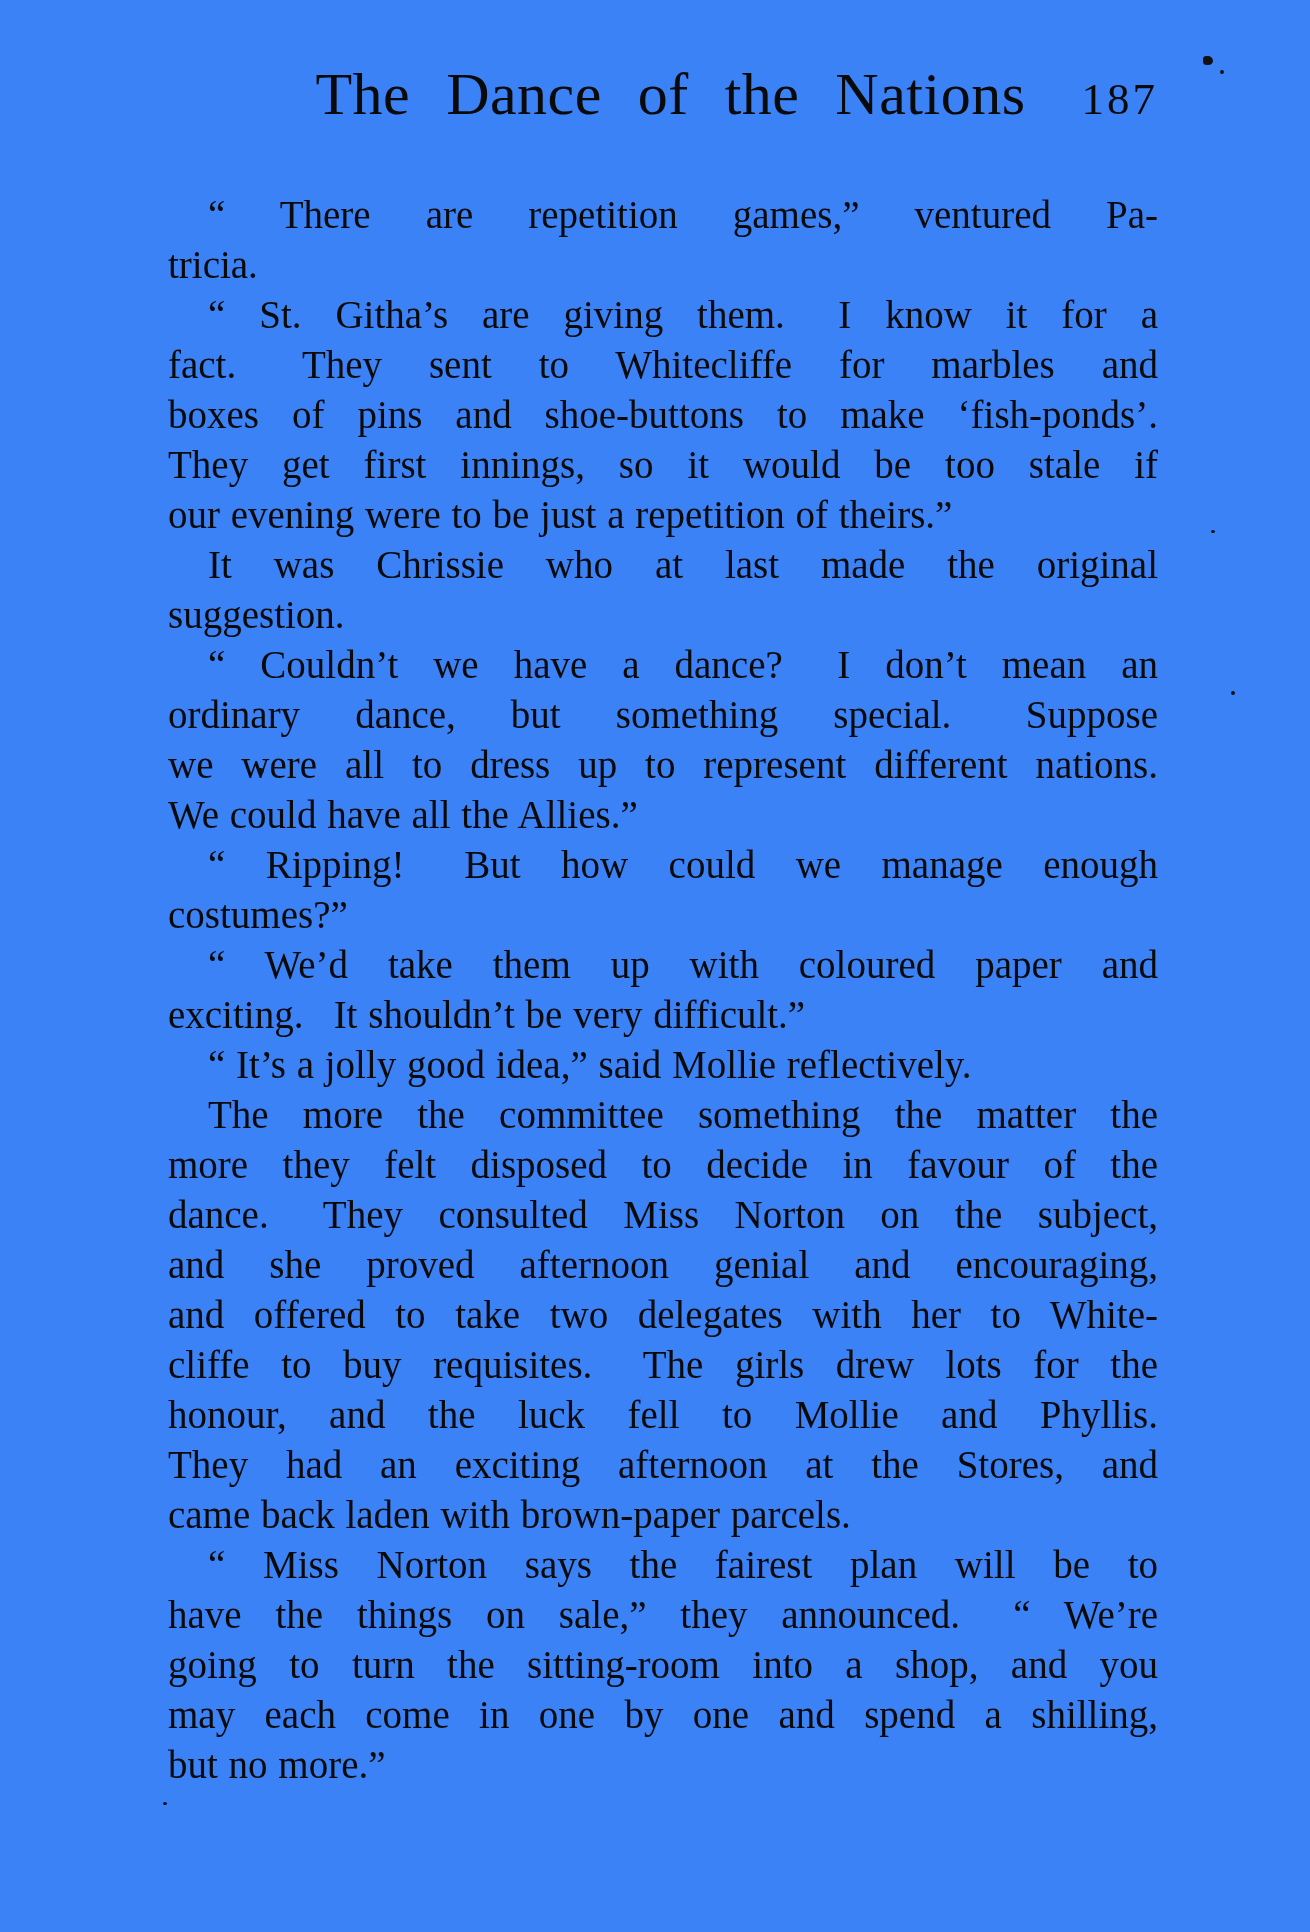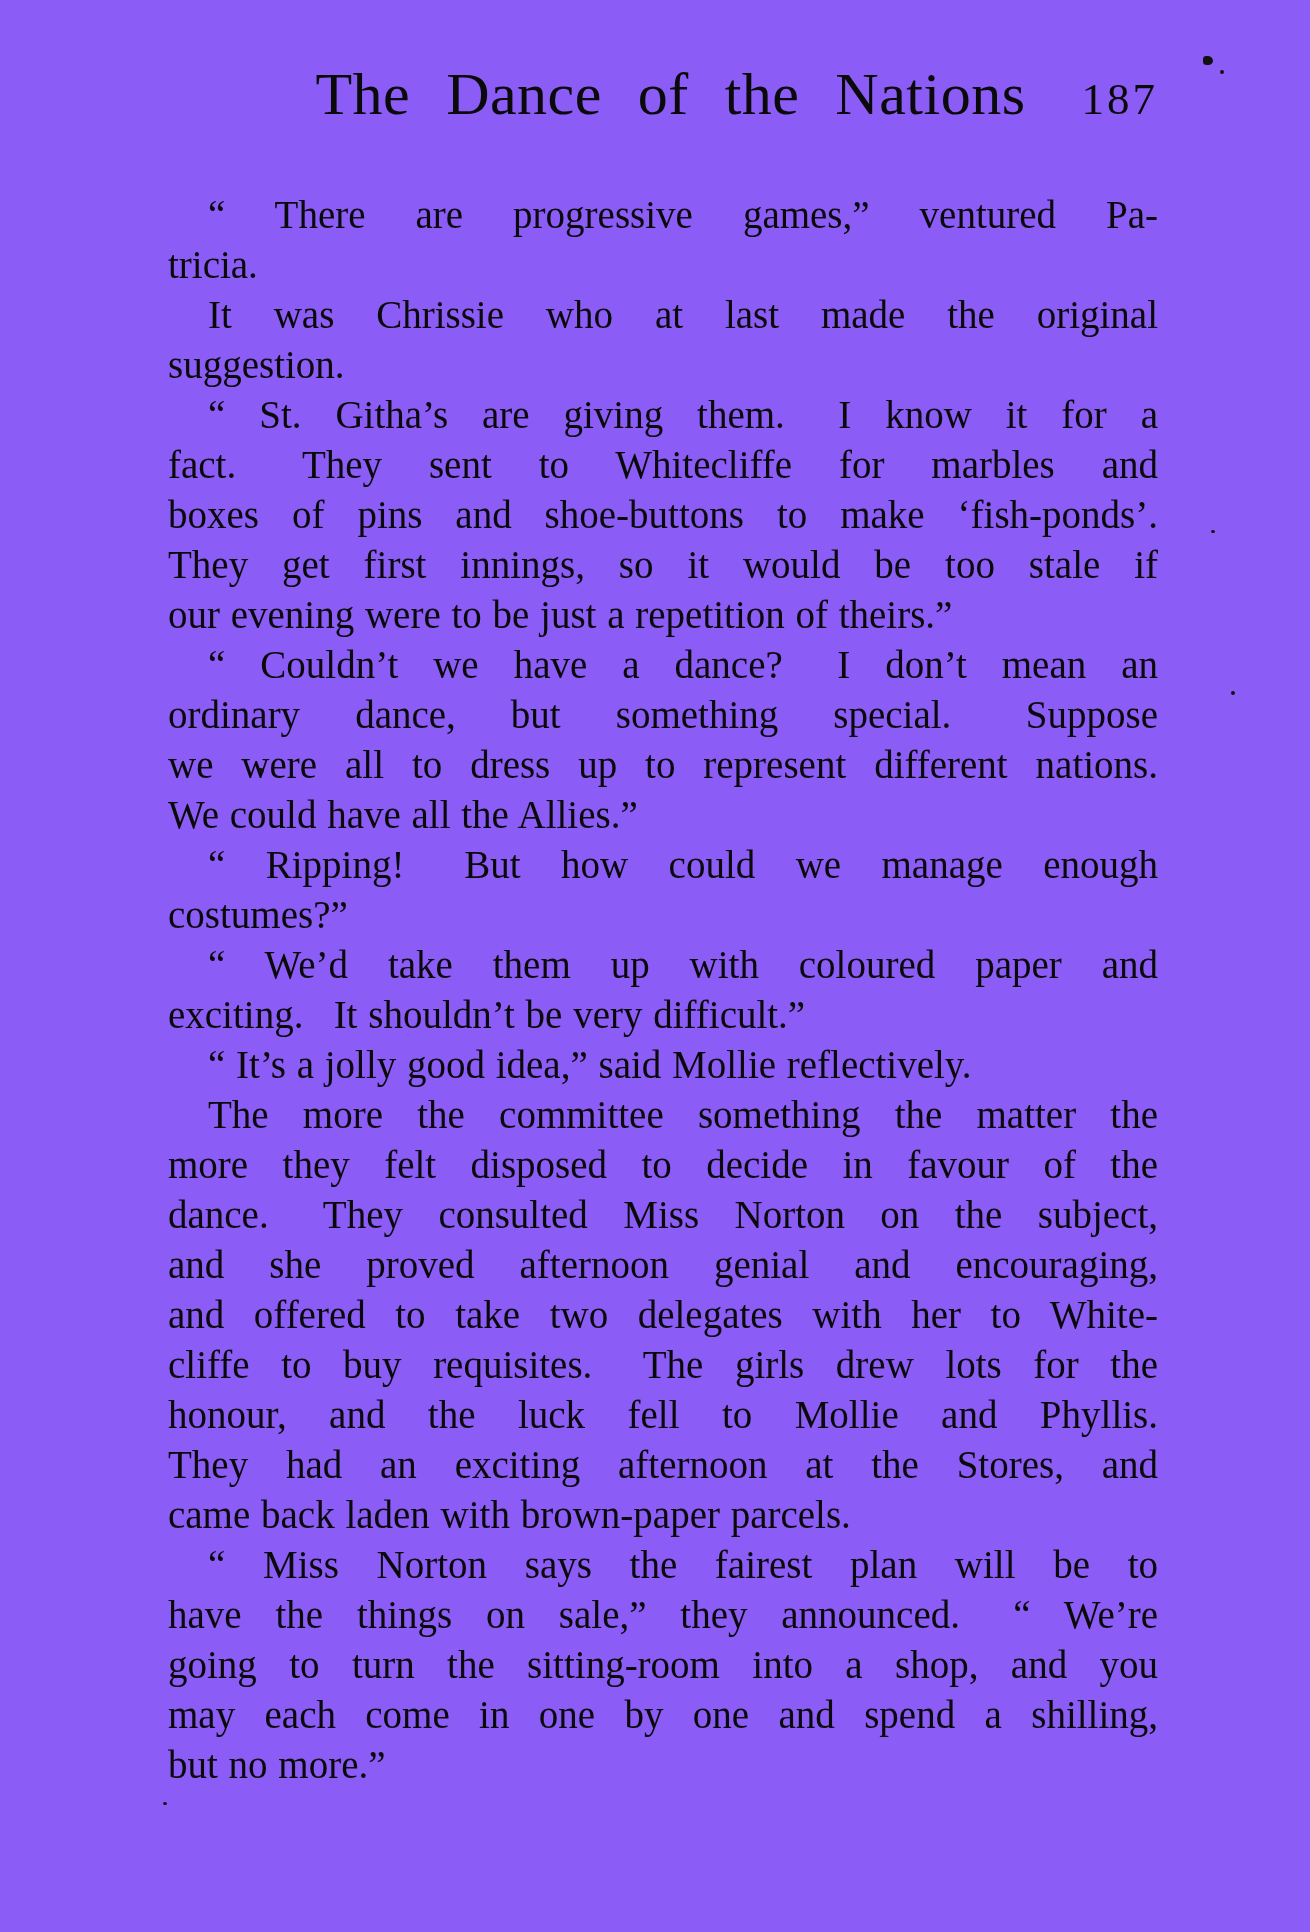--- a/index.html
+++ b/index.html
@@ -11,21 +11,21 @@
     height: 1932px;
     background: #ffffff;
     position: relative;
     font-family: "Liberation Serif", serif;
     color: #0a0a0a;
     overflow: hidden;
   }
   .page {
     position: absolute;
     inset: 0;
-    background: #8b5cf6;
+    background: #3b82f6;
   }
   .page-header {
     display: flex;
     justify-content: flex-end;
     align-items: baseline;
     margin: 58px 152px 0 168px;
   }
   .running-title {
     font-size: 60px;
     line-height: 72px;
@@ -75,33 +75,33 @@
 
 <div class="page">
 
   <header class="page-header">
     <span class="running-title">The Dance of the Nations</span>
     <span class="page-number">187</span>
   </header>
 
   <main class="text-block" id="text-block">
       <div class="paragraph">
-        <div class="line first">“ There are progressive games,” ventured Pa-</div>
+        <div class="line first">“ There are repetition games,” ventured Pa-</div>
         <div class="line last">tricia.</div>
-      </div>
-      <div class="paragraph">
-        <div class="line first">It was Chrissie who at last made the original</div>
-        <div class="line last">suggestion.</div>
       </div>
       <div class="paragraph">
         <div class="line first">“ St. Githa’s are giving them.  I know it for a</div>
         <div class="line">fact.  They sent to Whitecliffe for marbles and</div>
         <div class="line">boxes of pins and shoe-buttons to make ‘fish-ponds’.</div>
         <div class="line">They get first innings, so it would be too stale if</div>
         <div class="line last">our evening were to be just a repetition of theirs.”</div>
+      </div>
+      <div class="paragraph">
+        <div class="line first">It was Chrissie who at last made the original</div>
+        <div class="line last">suggestion.</div>
       </div>
       <div class="paragraph">
         <div class="line first">“ Couldn’t we have a dance?  I don’t mean an</div>
         <div class="line">ordinary dance, but something special.  Suppose</div>
         <div class="line">we were all to dress up to represent different nations.</div>
         <div class="line last">We could have all the Allies.”</div>
       </div>
       <div class="paragraph">
         <div class="line first">“ Ripping!  But how could we manage enough</div>
         <div class="line last">costumes?”</div>

